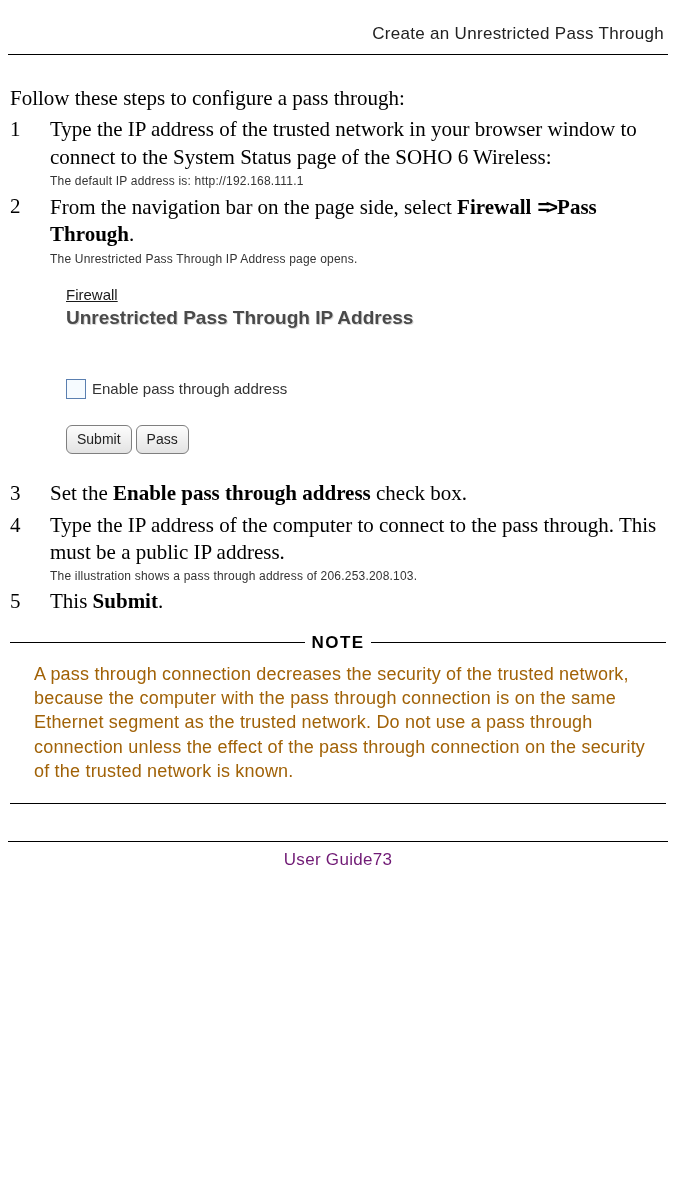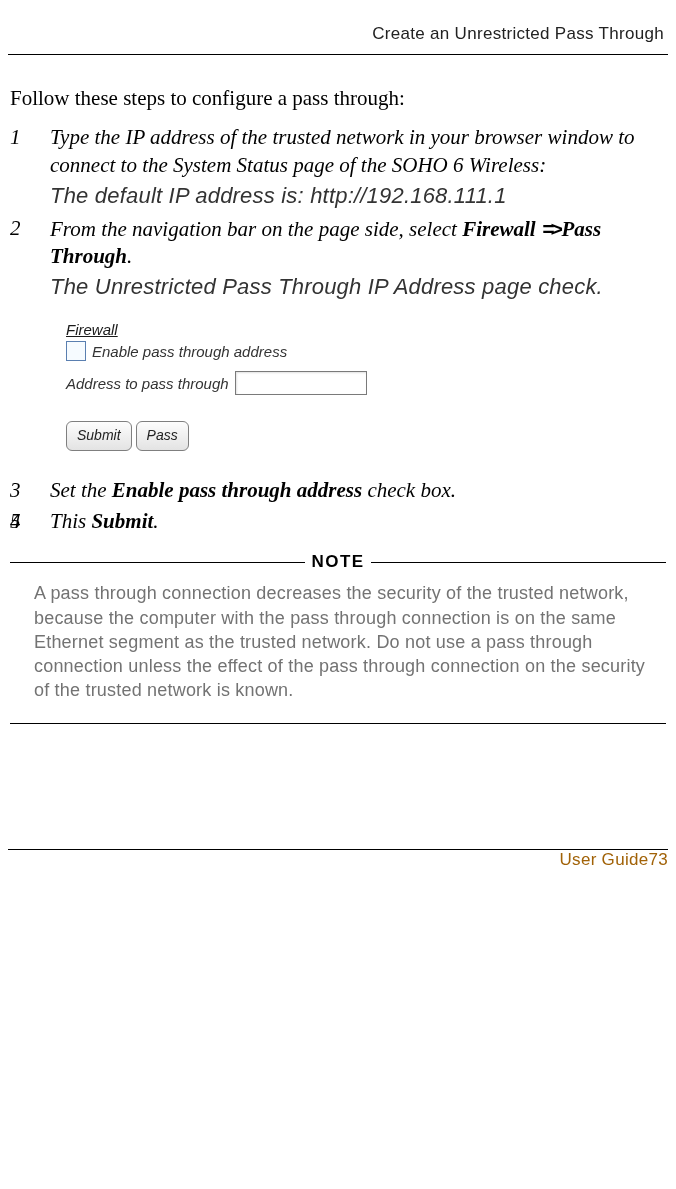--- a/index.html
+++ b/index.html
@@ -29,48 +29,47 @@
     padding-right: 4px;
     padding-bottom: 10px;
     border-bottom: 1px solid #000;
   }
   .body {
     padding: 30px 2px 0 2px;
     font-size: 21px;
     line-height: 1.3;
   }
   .intro {
-    margin: 0 0 12px 0;
+    margin: 0 0 4px 0;
   }
   ol.steps {
     list-style: none;
     margin: 0 0 16px 0;
     padding: 0;
     counter-reset: step;
   }
   ol.steps > li {
     counter-increment: step;
     position: relative;
     padding-left: 40px;
     margin-bottom: 4px;
-    font-style: italic;
   }
   ol.steps > li::before {
     content: counter(step);
     position: absolute;
     left: 0;
     top: 0;
     width: 30px;
     text-align: left;
     font-size: 21px;
   }
   .annot {
     display: block;
     font-family: "Lucida Sans", "Lucida Sans Unicode", "Trebuchet MS", Arial, sans-serif;
-    font-size: 22px;
+    font-size: 12px;
     color: #333;
     letter-spacing: 0.2px;
     margin-top: 2px;
     line-height: 1.35;
   }
   b { font-weight: bold; }
   .arrow {
     display: inline-block;
     font-family: Arial, sans-serif;
     font-weight: bold;
@@ -153,41 +152,41 @@
     letter-spacing: 1.5px;
   }
   .note-right-rule {
     flex: 1;
     height: 1px;
     background: #000;
   }
   .note-text {
     font-family: "Lucida Sans", "Lucida Sans Unicode", "Trebuchet MS", Arial, sans-serif;
     font-size: 18px;
-    color: #737373;
+    color: #a16207;
     line-height: 1.35;
     padding: 2px 2px 20px 24px;
     border-bottom: 1px solid #000;
     letter-spacing: 0.2px;
   }
 
   
   .footer {
     position: absolute;
     left: 8px;
     right: 8px;
     bottom: 96px;
     border-top: 1px solid #000;
-    padding-top: 0;
+    padding-top: 8px;
     display: flex;
-    justify-content: flex-end;
+    justify-content: center;
     font-family: "Futura", "Century Gothic", "Trebuchet MS", Arial, sans-serif;
     font-size: 17px;
     letter-spacing: 0.3px;
-    color: #a16207;
+    color: #701a75;
   }
 </style>
 </head>
 <body>
 
 <div class="page">
 
   <div class="running-head">Create an Unrestricted Pass Through</div>
 
   <div class="body">
@@ -197,47 +196,46 @@
     <ol class="steps">
 
       <li>
         <span>Type the IP address of the trusted network in your browser window to connect to the System Status page of the SOHO 6 Wireless:</span>
         <span class="annot">The default IP address is: http://192.168.111.1</span>
       </li>
 
       <li>
         <span>From the navigation bar on the page side, select </span><b>Firewall</b>
         <span class="arrow"></span><b>Pass Through</b><span>.</span>
-        <span class="annot">The Unrestricted Pass Through IP Address page check.</span>
+        <span class="annot">The Unrestricted Pass Through IP Address page opens.</span>
 
         <div class="ui-box">
           <div class="crumb">Firewall</div>
+          <div class="pg-title">Unrestricted Pass Through IP Address</div>
 
           <div class="form-row">
             <span class="chk"></span>
             <span class="chk-lbl">Enable pass through address</span>
           </div>
 
-          <div class="form-row">
-            <span class="chk-lbl">Address to pass through</span>
-            <span class="ipt" title=""></span>
-          </div>
 
           <div class="btns">
             <span class="btn">Submit</span>
             <span class="btn">Pass</span>
           </div>
         </div>
       </li>
 
       <li>
         <span>Set the </span><b>Enable pass through address</b><span> check box.</span>
       </li>
 
       <li>
+        <span>Type the IP address of the computer to connect to the pass through. This must be a public IP address.</span>
+        <span class="annot">The illustration shows a pass through address of 206.253.208.103.</span>
       </li>
 
       <li>
         <span>This </span><b>Submit</b><span>.</span>
       </li>
 
     </ol>
 
     <div class="note-block">
       <div class="note-head">

